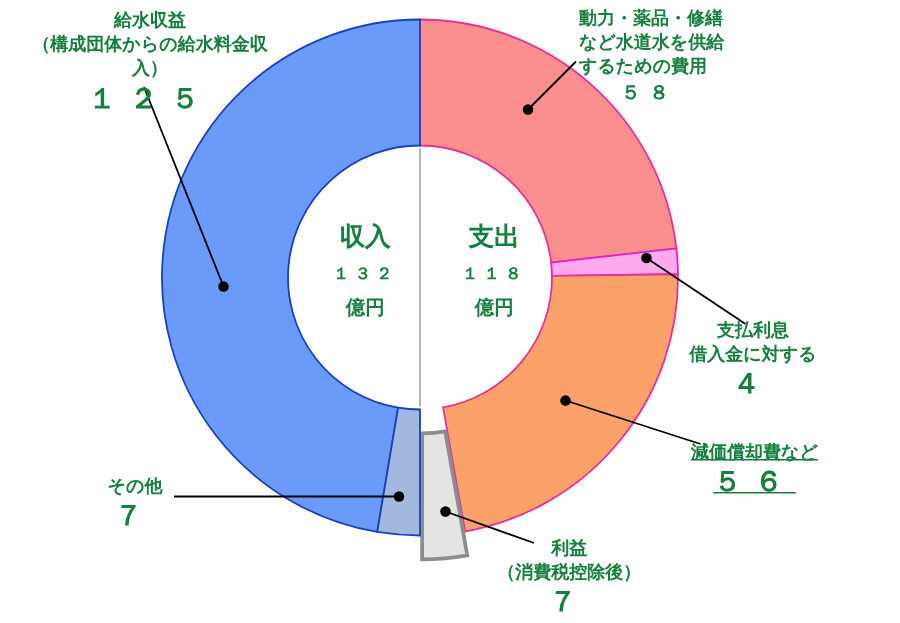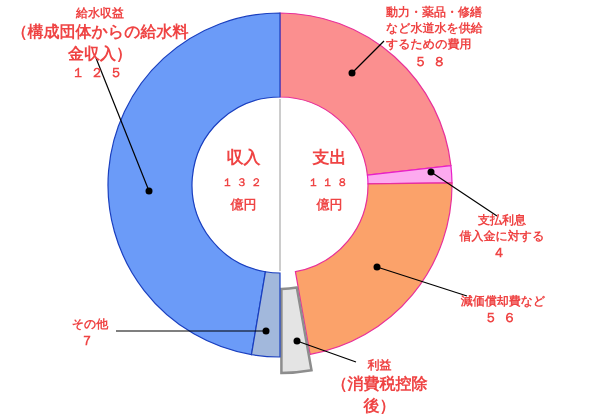--- a/index.html
+++ b/index.html
@@ -2,27 +2,27 @@
 <html><head>
 <meta charset="utf-8">
 <style>
   html,body{margin:0;padding:0;background:#ffffff;}
   .stage{
     position:relative;
     width:600px;height:415px;
     background:#ffffff;
     font-family:"Liberation Sans","DejaVu Sans",sans-serif;
     font-weight:bold;
-    color:#ef4444;
+    color:#15803d;
     overflow:hidden;
   }
   svg{position:absolute;left:0;top:0;}
   .label{position:absolute;font-size:12px;line-height:1.35;}
-  .label .sub{font-size:16px;}
-  .num{letter-spacing:.45em;font-size:13px;}
+  .label .sub{font-size:12px;}
+  .num{letter-spacing:.45em;font-size:19px;}
   .tc{text-align:center;}
   .tl{text-align:left;}
   .num-indent{margin-left:28px;letter-spacing:.45em;font-size:13px;}
   .center-col{position:absolute;width:103px;text-align:center;}
   .center-col .ct{font-size:17px;margin-bottom:6px;}
   .center-col .cv{font-size:11px;letter-spacing:.3em;margin-bottom:6px;}
   .center-col .cu{font-size:13px;}
 </style>
 </head>
 <body>
@@ -63,21 +63,21 @@
     <div>するための費用</div>
     <div class="num-indent">５８</div>
   </div>
 
   <div class="label tc" style="left:452px;top:212px;width:100px;">
     <div>支払利息</div>
     <div>借入金に対する</div>
     <div class="num">４</div>
   </div>
 
-  <div class="label tc" style="left:448px;top:293px;width:110px;">
+  <div class="label tc" style="left:448px;top:293px;width:110px;text-decoration:underline;">
     <div>減価償却費など</div>
     <div class="num">５６</div>
   </div>
 
   <div class="label tc" style="left:52px;top:316px;width:76px;">
     <div>その他</div>
     <div class="num">７</div>
   </div>
 
   <div class="label tc" style="left:322px;top:357px;width:115px;">

